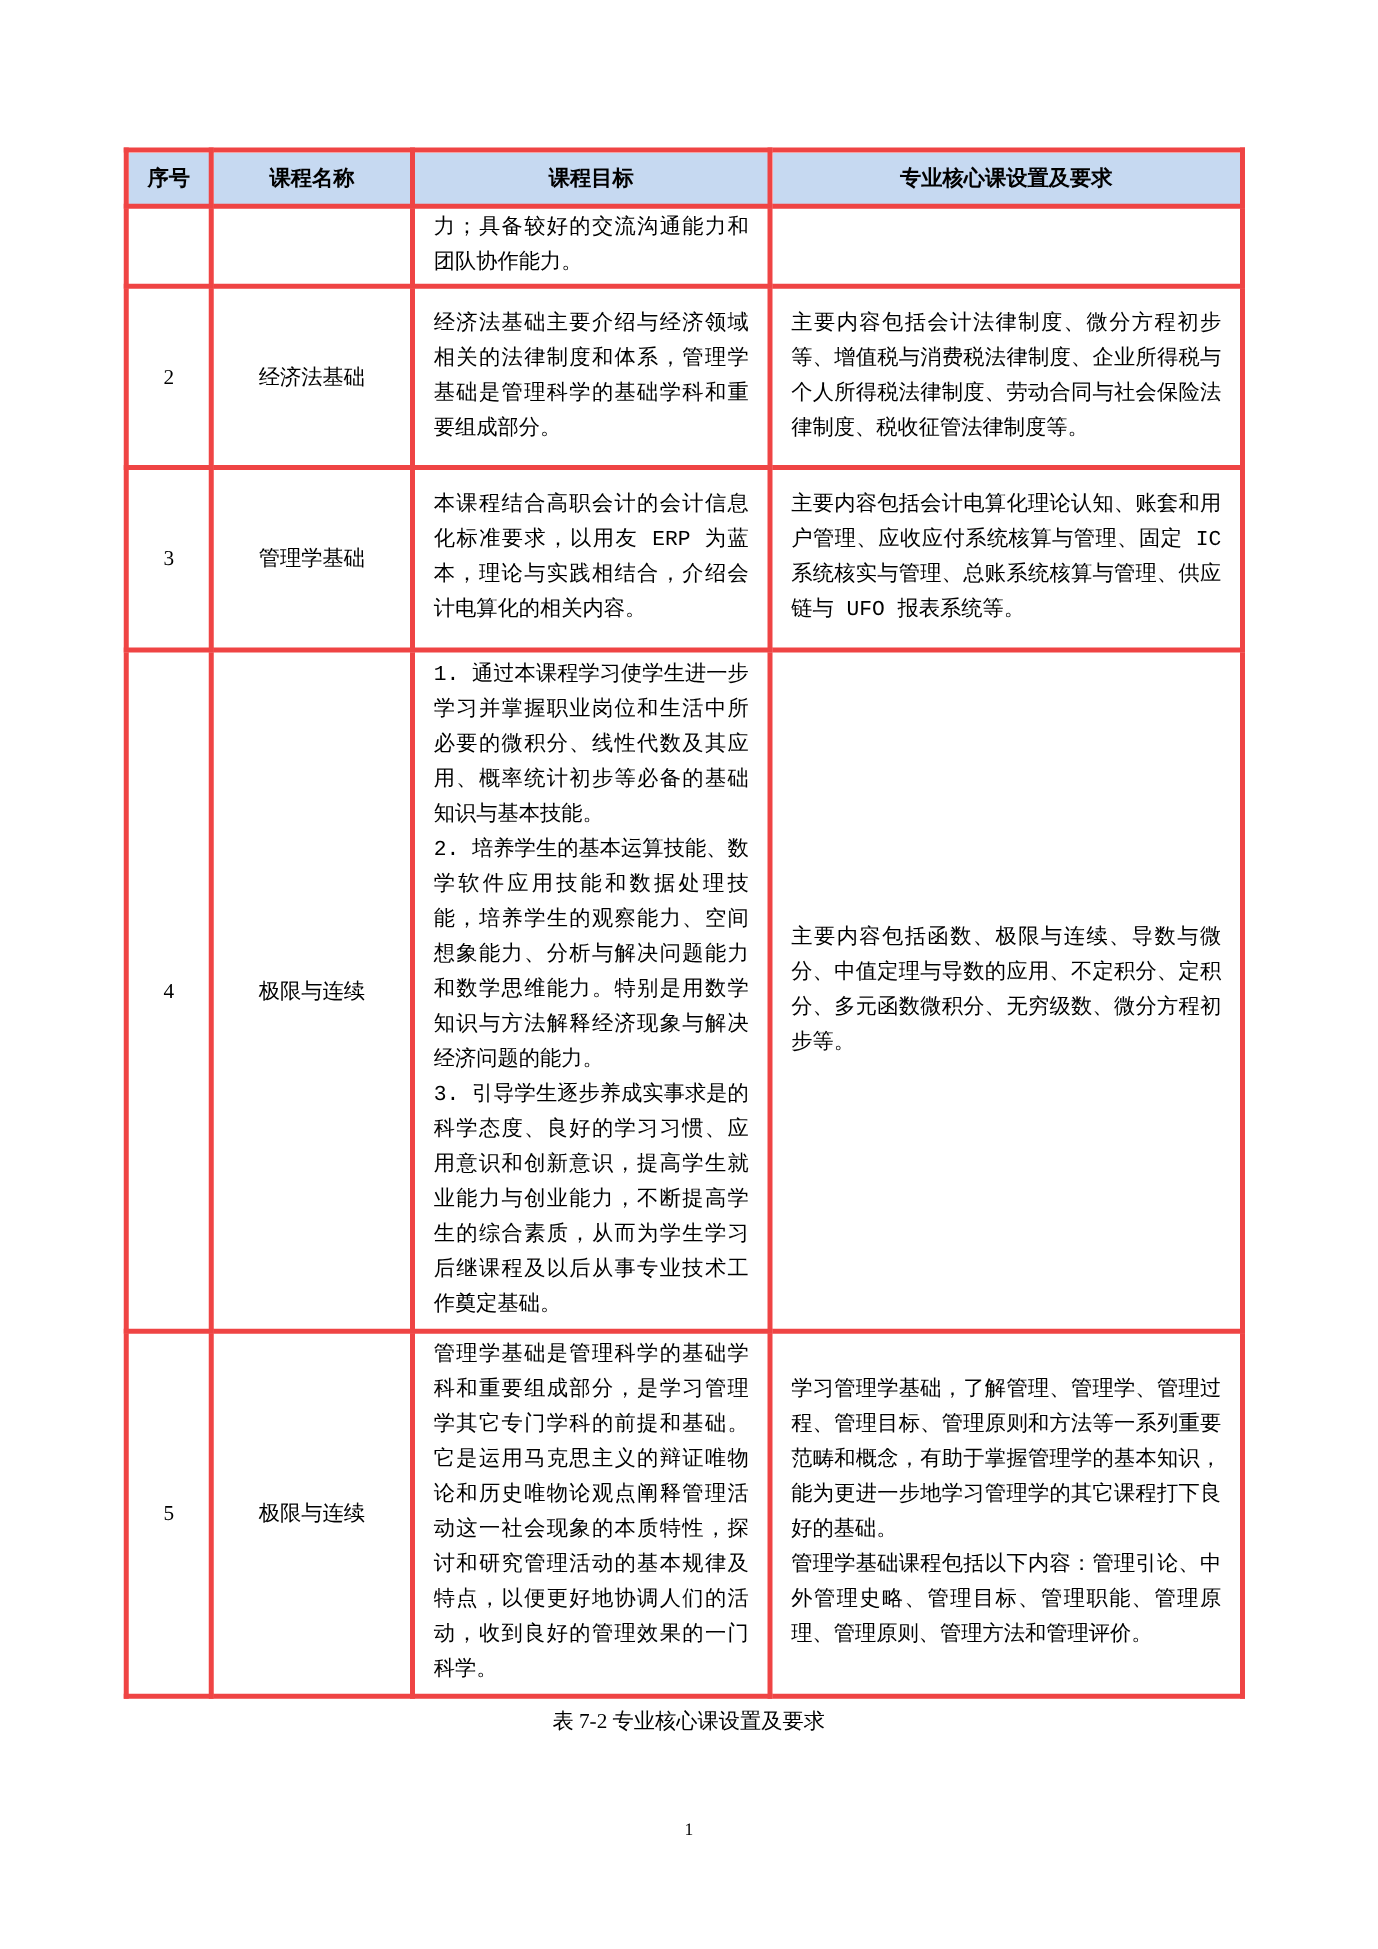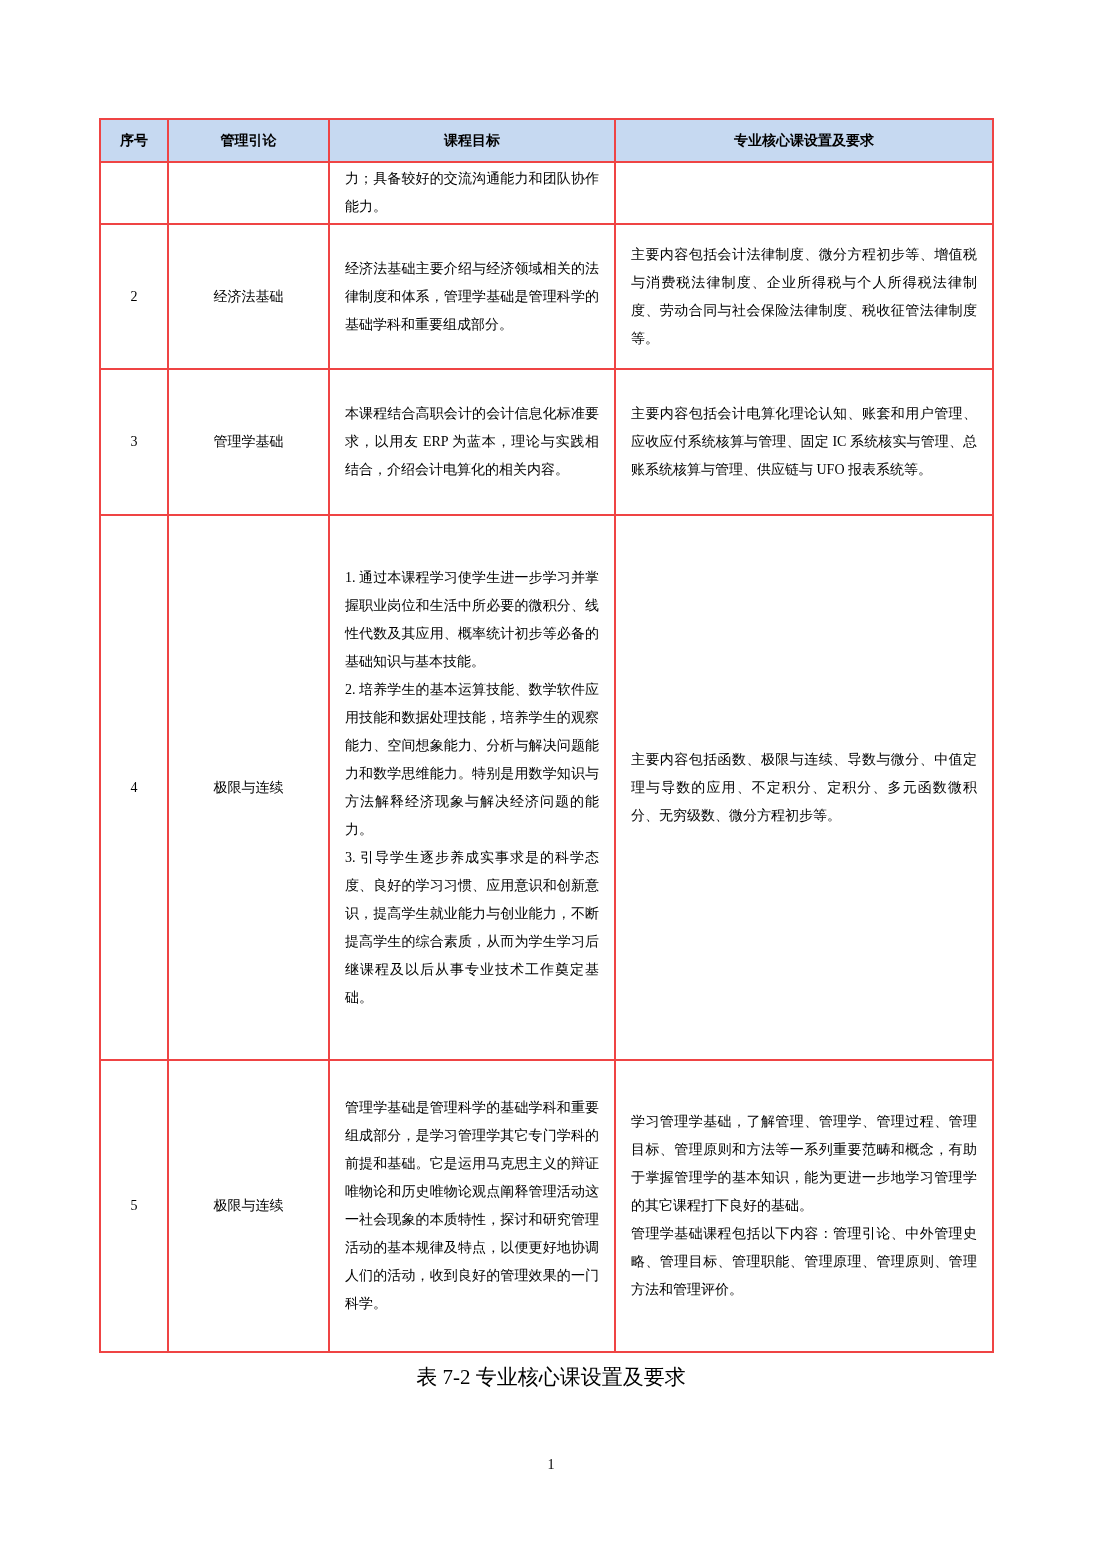--- a/index.html
+++ b/index.html
@@ -15,48 +15,49 @@
     position:absolute; left:99px; top:118px;
     width:893px;
     border-collapse:collapse;
     table-layout:fixed;
   }
   .course-table col.c-seq  { width:68px; }
   .course-table col.c-name { width:161px; }
   .course-table col.c-goal { width:286px; }
   .course-table col.c-main { width:378px; }
   .course-table th, .course-table td {
-    border:2px solid #ef4444;
-    font-size:14px;
+    border:4px solid #ef4444;
+    font-size:17px;
     vertical-align:middle;
     overflow:hidden;
   }
   .course-table th {
     background:#C6D9F1;
     font-weight:bold;
     text-align:center;
     height:41px;
     padding:0 2px;
   }
   .course-table td { line-height:28px; }
   td.cell-center { text-align:center; padding:2px 2px; }
   td.cell-text {
     text-align:justify;
     text-justify:inter-character;
     white-space:pre-line;
     padding:2px 15px;
+    font-family:Liberation Mono, monospace;
   }
   tr.r-cont  { height:57px; }
   tr.r-law   { height:145px; }
   tr.r-acc   { height:146px; }
   tr.r-math  { height:545px; }
   tr.r-mgmt  { height:292px; }
   .caption {
     position:absolute; left:0; top:1362px; width:1102px;
-    text-align:center; font-size:21px; line-height:30px;
+    text-align:center; font-size:17px; line-height:30px;
   }
   .page-number {
     position:absolute; left:0; top:1455px; width:1102px;
     text-align:center; font-size:14px; line-height:20px;
   }
 </style>
 </head>
 <body>
 
 <div class="page">
@@ -64,21 +65,21 @@
   <table class="course-table">
     <colgroup>
       <col class="c-seq">
         <col class="c-name">
         <col class="c-goal">
         <col class="c-main">
     </colgroup>
     <thead>
       <tr>
         <th>序号</th>
-        <th>管理引论</th>
+        <th>课程名称</th>
         <th>课程目标</th>
         <th>专业核心课设置及要求</th>
       </tr>
     </thead>
     <tbody>
       <tr class="r-cont">
         <td class="cell-center"></td>
         <td class="cell-center"></td>
         <td class="cell-text">力；具备较好的交流沟通能力和团队协作能力。</td>
         <td class="cell-text"></td>

